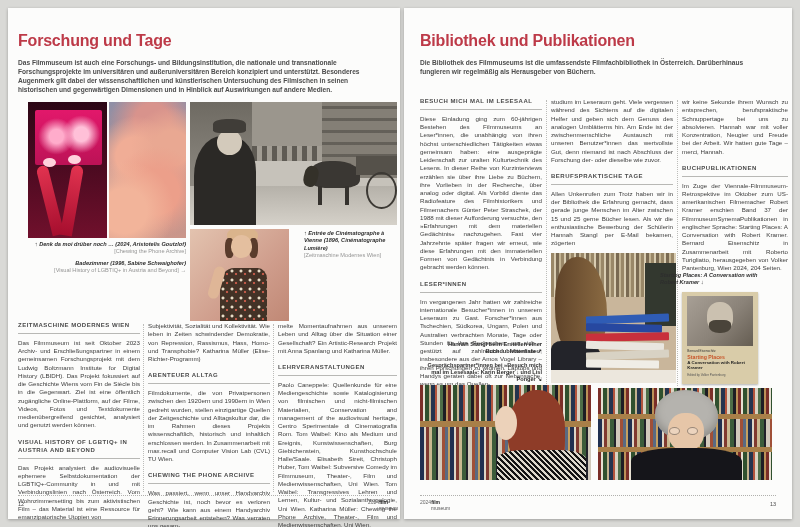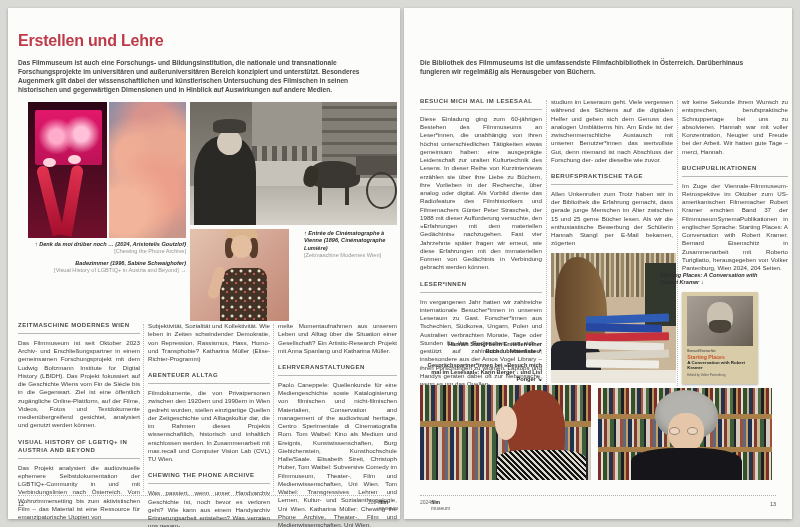--- a/index.html
+++ b/index.html
@@ -106,21 +106,21 @@
   .c-title{left:7%;top:67%;font-size:5.2px;font-weight:bold;color:#c8562a;}
   .c-sub{left:7%;top:74%;font-size:4.4px;font-weight:bold;color:#1f1f1f;width:86%;line-height:1.15;}
   .c-imp{left:7%;top:88%;font-size:3px;color:#555;}
 </style>
 </head>
 <body>
 
 <div>
 
   <div class="page" id="pageL">
-    <h1 style="left:10px;top:24px;">Erstellen und Lehre</h1>
+    <h1 style="left:10px;top:24px;">Forschung und Tage</h1>
     <p class="intro" style="left:10px;top:50px;width:348px;">Das Filmmuseum ist auch eine Forschungs- und Bildungsinstitution, die nationale und transnationale Forschungsprojekte im universitären und außeruniversitären Bereich konzipiert und unterstützt. Besonderes Augenmerk gilt dabei der wissenschaftlichen und künstlerischen Untersuchung des Filmischen in seinen historischen und gegenwärtigen Dimensionen und in Hinblick auf Auswirkungen auf andere Medien.</p>
 
     <div class="col" style="left:10px;top:314px;width:122px;">
       <h3>ZEITMASCHINE MODERNES WIEN</h3>
       <p>Das Filmmuseum ist seit Oktober 2023 Archiv- und Erschließungspartner in einem gemeinsamen Forschungsprojekt mit dem Ludwig Boltzmann Institute for Digital History (LBIDH). Das Projekt fokussiert auf die Geschichte Wiens vom Fin de Siècle bis in die Gegenwart. Ziel ist eine öffentlich zugängliche Online-Plattform, auf der Filme, Videos, Fotos und Textdokumente medienübergreifend gesichtet, analysiert und genutzt werden können.</p>
       <h3>VISUAL HISTORY OF LGBTIQ+ IN AUSTRIA AND BEYOND</h3>
       <p>Das Projekt analysiert die audiovisuelle ephemere Selbstdokumentation der LGBTIQ+-Community in und mit Verbindungslinien nach Österreich. Vom Wohnzimmersetting bis zum aktivistischen Film – das Material ist eine Ressource für emanzipatorische Utopien von</p>
     </div>
     <div class="col" style="left:140px;top:314px;width:122px;">
       <p>Subjektivität, Sozialität und Kollektivität. Wie leben in Zeiten schwindender Demokratie, von Repression, Rassismus, Hass, Homo- und Transphobie? Katharina Müller (Elise-Richter-Programm)</p>
@@ -184,20 +184,21 @@
 
     <div class="hline" style="left:10px;width:372px;top:487px;"></div>
     <div class="pagenum" style="left:10px;top:493px;">12</div>
     <div class="logo" style="left:360px;top:492px;">
       <span>2024</span><b>film</b>
       <span class="mus">museum</span>
     </div>
   </div>
 
   <div class="page" id="pageR">
+    <h1 style="left:16px;top:24px;">Bibliothek und Publikationen</h1>
     <p class="intro" style="left:16px;top:50px;width:330px;">Die Bibliothek des Filmmuseums ist die umfassendste Filmfachbibliothek in Österreich. Darüberhinaus fungieren wir regelmäßig als Herausgeber von Büchern.</p>
 
     <div class="col" style="left:16px;top:90px;width:122px;">
       <h3>BESUCH MICH MAL IM LESESAAL</h3>
       <p>Diese Einladung ging zum 60-jährigen Bestehen des Filmmuseums an Leser*innen, die unabhängig von ihren höchst unterschiedlichen Tätigkeiten etwas gemeinsam haben: eine ausgeprägte Leidenschaft zur uralten Kulturtechnik des Lesens. In dieser Reihe von Kurzinterviews erzählen sie über ihre Liebe zu Büchern, ihre Vorlieben in der Recherche, über analog oder digital. Als Vorbild diente das Radiofeature des Filmhistorikers und Filmemachers Günter Peter Straschek, der 1988 mit dieser Aufforderung versuchte, den »Erfahrungen mit dem materiellen Gedächtnis« nachzugehen. Fast vier Jahrzehnte später fragen wir erneut, wie diese Erfahrungen mit den immateriellen Formen von Gedächtnis in Verbindung gebracht werden können.</p>
       <h3>LESER*INNEN</h3>
       <p>Im vergangenen Jahr hatten wir zahlreiche internationale Besucher*innen in unserem Leseraum zu Gast. Forscher*innen aus Tschechien, Südkorea, Ungarn, Polen und Australien verbrachten Monate, Tage oder Stunden für ihre Recherchen, um sich – gestützt auf zahlreiche Materialien, insbesondere aus der Amos Vogel Library – ihren Forschungen zu widmen. Laptops und Handys geraten dabei oft zur Nebensache, wenn es um das Quellen-</p>
     </div>
     <div class="col" style="left:147px;top:90px;width:122px;">
       <p>studium im Leseraum geht. Viele vergessen während des Sichtens auf die digitalen Helfer und geben sich dem Genuss des analogen Umblätterns hin. Am Ende ist der zwischenmenschliche Austausch mit unseren Benutzer*innen das wertvollste Gut, denn niemand ist nach Abschluss der Forschung der- oder dieselbe wie zuvor.</p>

